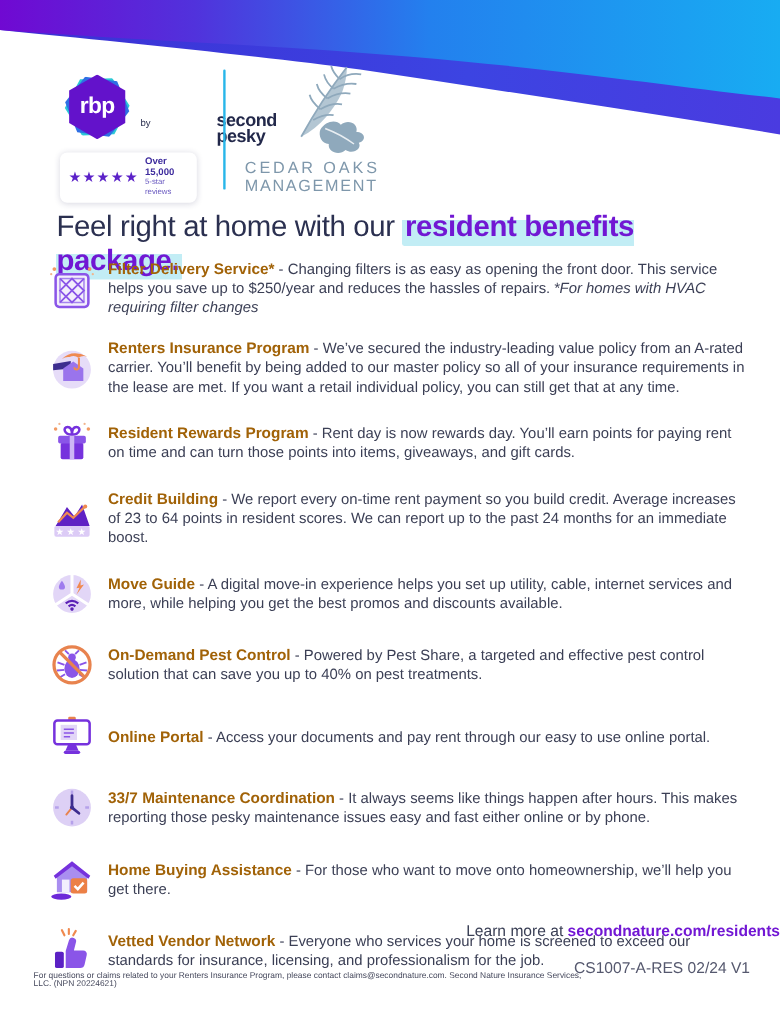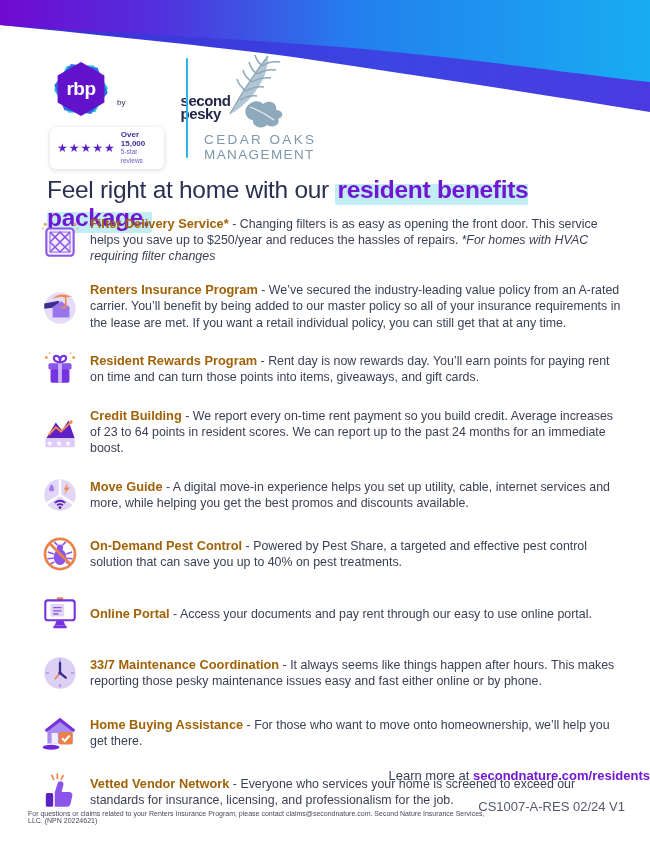--- a/index.html
+++ b/index.html
@@ -24,21 +24,21 @@
   .byline{margin-left:5px;margin-top:-4px;display:flex;align-items:flex-start;gap:17px;}
   .by{font-size:8px;color:#2b3050;margin-top:3px;margin-right:2px;}
   .brand{font-weight:bold;color:#22284a;font-size:15px;line-height:12.5px;letter-spacing:-0.4px;text-align:left;margin-left:36px;}
   .review-badge{margin-top:7px;background:#fff;border-radius:6px;box-shadow:0 1px 5px rgba(40,40,90,.18);
     padding:4px 7px;display:flex;align-items:center;width:100px;}
   .stars{color:#5b21c8;font-size:12px;letter-spacing:1px;white-space:nowrap;}
   .review-text{margin-left:5px;line-height:8.5px;}
   .review-text .l1{font-size:8px;font-weight:bold;color:#3f2d9e;}
   .review-text .l2{font-size:6.5px;color:#6a5ac0;}
   .v-divider{width:2px;height:100px;background:#28b6e9;margin:0 16px 0 14px;border-radius:1px;}
-  .cedar-block{display:flex;flex-direction:column;align-items:flex-start;margin-top:-6px;}
+  .cedar-block{display:flex;flex-direction:column;align-items:flex-end;margin-top:-6px;}
   .cedar-text{color:#7e97ab;font-size:13.5px;line-height:15px;letter-spacing:2.4px;text-align:left;}
   .cedar-text .m{letter-spacing:1.4px;}
   
   .headline{position:absolute;top:176px;left:47px;width:575px;font-size:24.5px;letter-spacing:-0.3px;color:#2b3050;font-weight:500;}
   .headline .hl{font-weight:bold;color:#7117d3;background:linear-gradient(transparent 26%,#c2edf5 26%);padding:0 3px 2px 2px;border-radius:2px;}
   
   .benefits{position:absolute;top:216px;left:38px;width:588px;}
   .benefit{display:flex;align-items:center;margin-bottom:17.5px;}
   .b-icon{flex:0 0 44px;width:44px;display:flex;justify-content:center;}
   .b-text{margin-left:8px;font-size:12.4px;line-height:16.2px;color:#3b3f55;}

